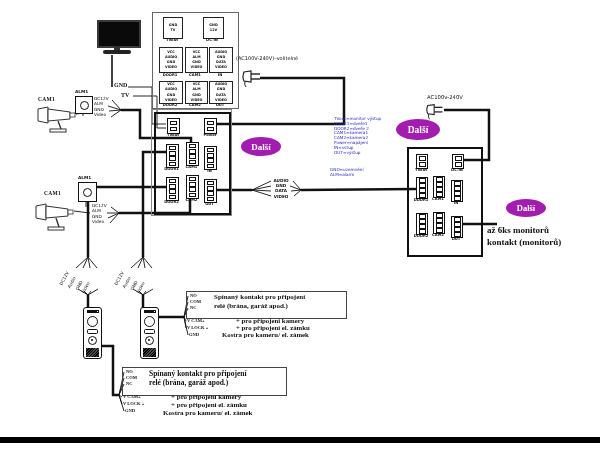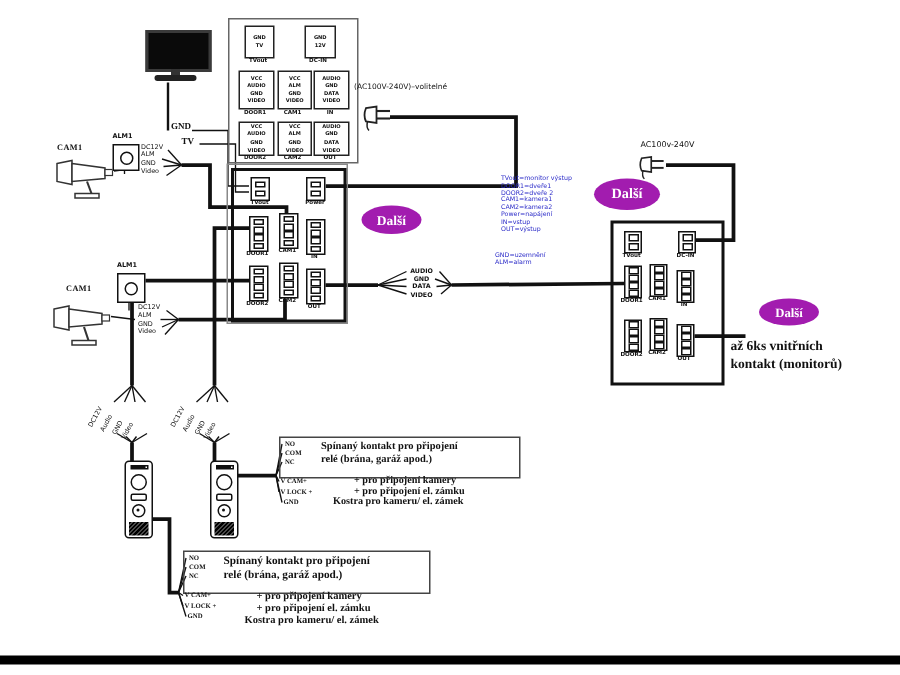--- a/index.html
+++ b/index.html
@@ -312,21 +312,21 @@
     </div>
   <div class="clabel" style="left:423px;top:233px;width:30px">CAM2</div>
   <div class="conn4" style="left:451px;top:216px;width:10px;height:20px">
       <i></i>
       <i></i>
       <i></i>
       <i></i>
     </div>
   <div class="clabel" style="left:441px;top:237px;width:30px">OUT</div>
   <div class="badge" style="left:506px;top:199px;width:40px;height:18px;font-size:8.5px">Další</div>
-  <div class="lbl serifb" style="left:487px;top:226px;font-size:9px">až 6ks vnitřních</div>
+  <div class="lbl serifb" style="left:487px;top:226px;font-size:9px">až 6ks monitorů</div>
   <div class="lbl serifb" style="left:487px;top:238px;font-size:9px">kontakt (monitorů)</div>
 
   <span class="rotlbl" style="left:63px;top:281px">DC12V</span>
   <span class="rotlbl" style="left:71px;top:284px">Audio</span>
   <span class="rotlbl" style="left:79px;top:286px">GND</span>
   <span class="rotlbl" style="left:85px;top:289px">Video</span>
   <span class="rotlbl" style="left:118px;top:281px">DC12V</span>
   <span class="rotlbl" style="left:126px;top:284px">Audio</span>
   <span class="rotlbl" style="left:134px;top:286px">GND</span>
   <span class="rotlbl" style="left:140px;top:289px">Video</span>

